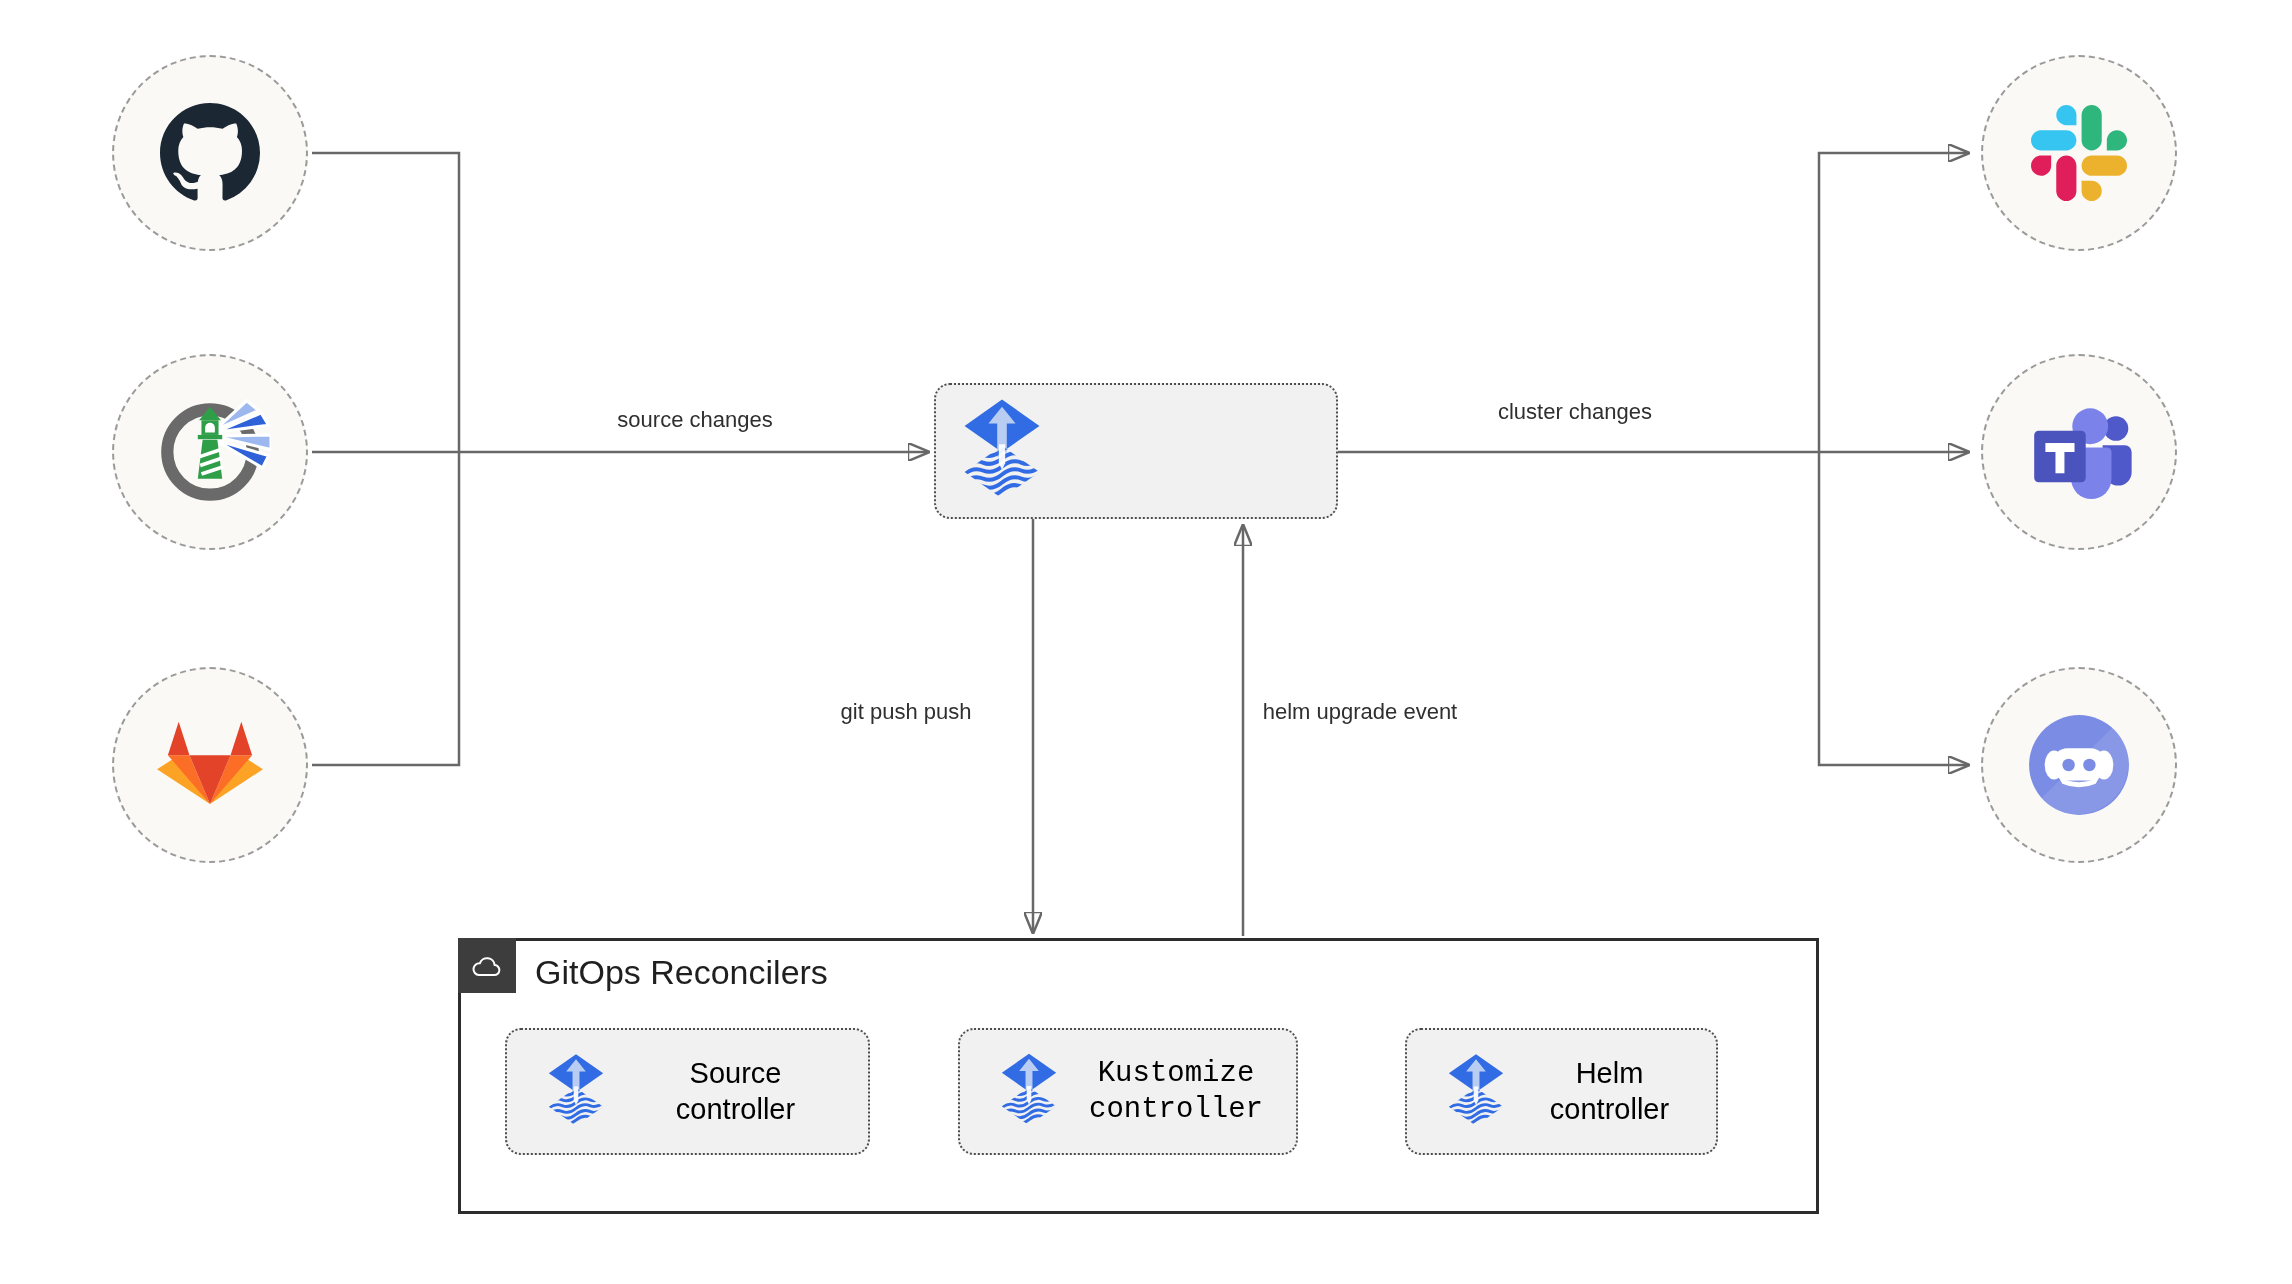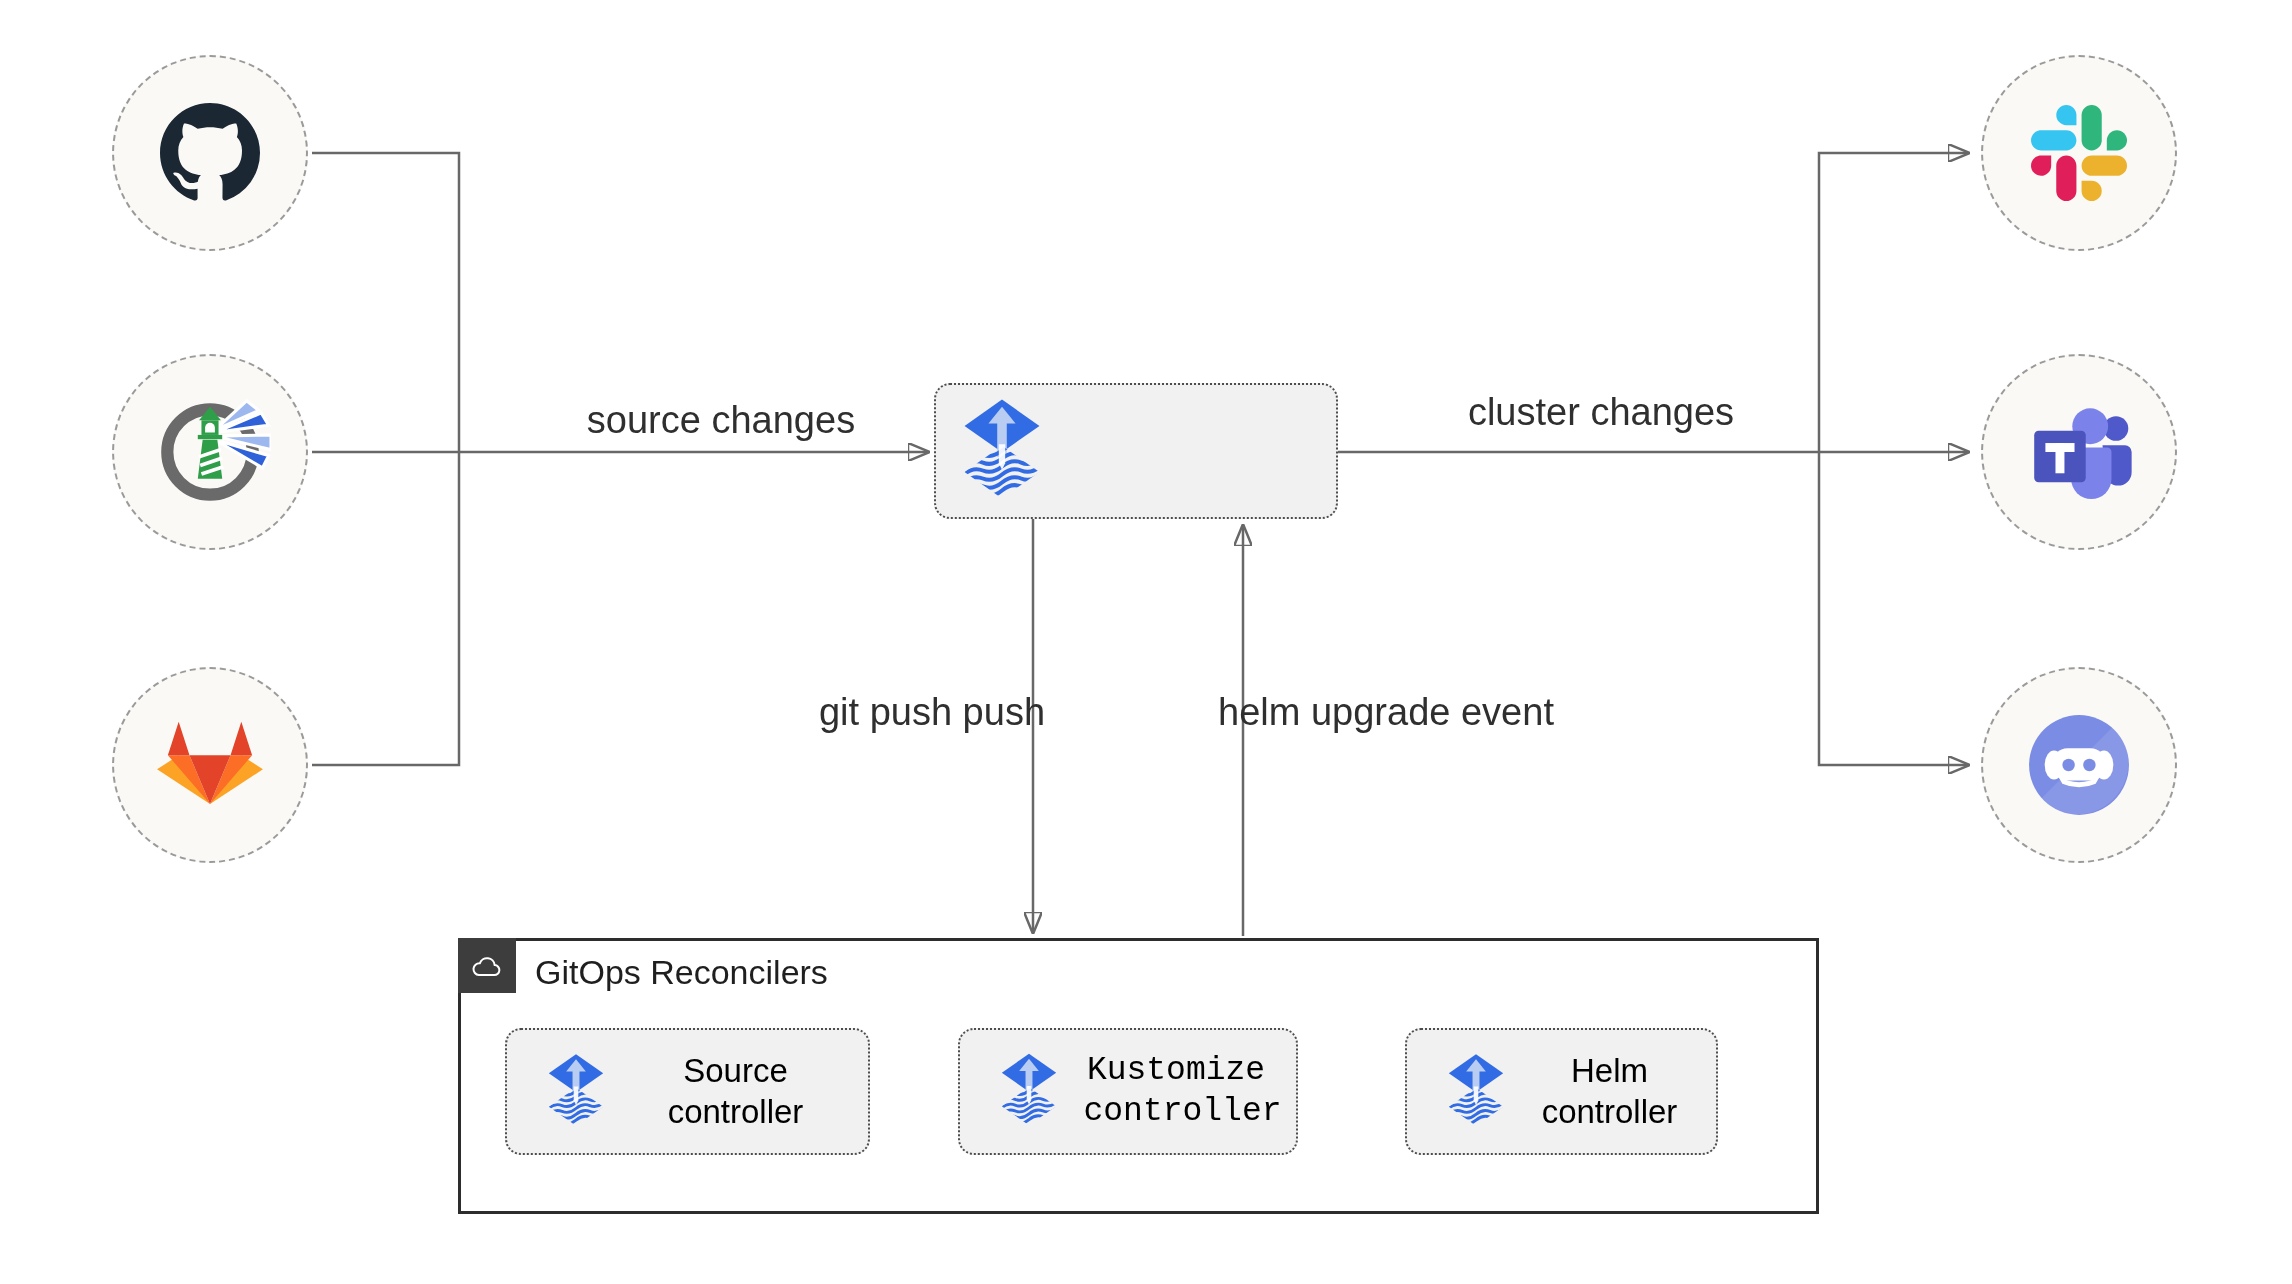--- a/index.html
+++ b/index.html
@@ -21,28 +21,28 @@
     display:flex;align-items:center;justify-content:center;box-sizing:border-box;
   }
   .ctrl-box{
     position:absolute;background:var(--box-fill);border:2px dotted var(--box-border);
     border-radius:16px;box-sizing:border-box;
   }
   .ctrl-box .flux-wrap{position:absolute;left:40px;top:50%;transform:translateY(-50%);}
   .ctrl-box .ctrl-text{
     position:absolute;left:110px;right:14px;top:0;bottom:0;
     display:flex;align-items:center;justify-content:center;text-align:center;
-    font-size:33px;line-height:1.22;color:#000;
+    font-size:29px;line-height:1.22;color:#000;
   }
   .ctrl-box .ctrl-text span{display:inline-block;max-width:185px;}
   .notif-box .ctrl-text{left:120px;font-size:30px;}
   .notif-box .ctrl-text span{max-width:195px;}
   .edge-label{
     position:absolute;transform:translate(-50%,-50%);white-space:nowrap;
-    font-size:38px;color:var(--label-text);margin-left:26px;
+    font-size:22px;color:var(--label-text);
   }
   .group-box{
     position:absolute;border:3px solid var(--group-border);background:#ffffff;box-sizing:border-box;
   }
   .group-tab{
     position:absolute;left:-3px;top:-3px;width:58px;height:55px;background:var(--tab-bg);
     display:flex;align-items:center;justify-content:center;
   }
   .group-title{
     position:absolute;left:74px;top:12px;font-size:34px;color:var(--title-text);white-space:nowrap;

